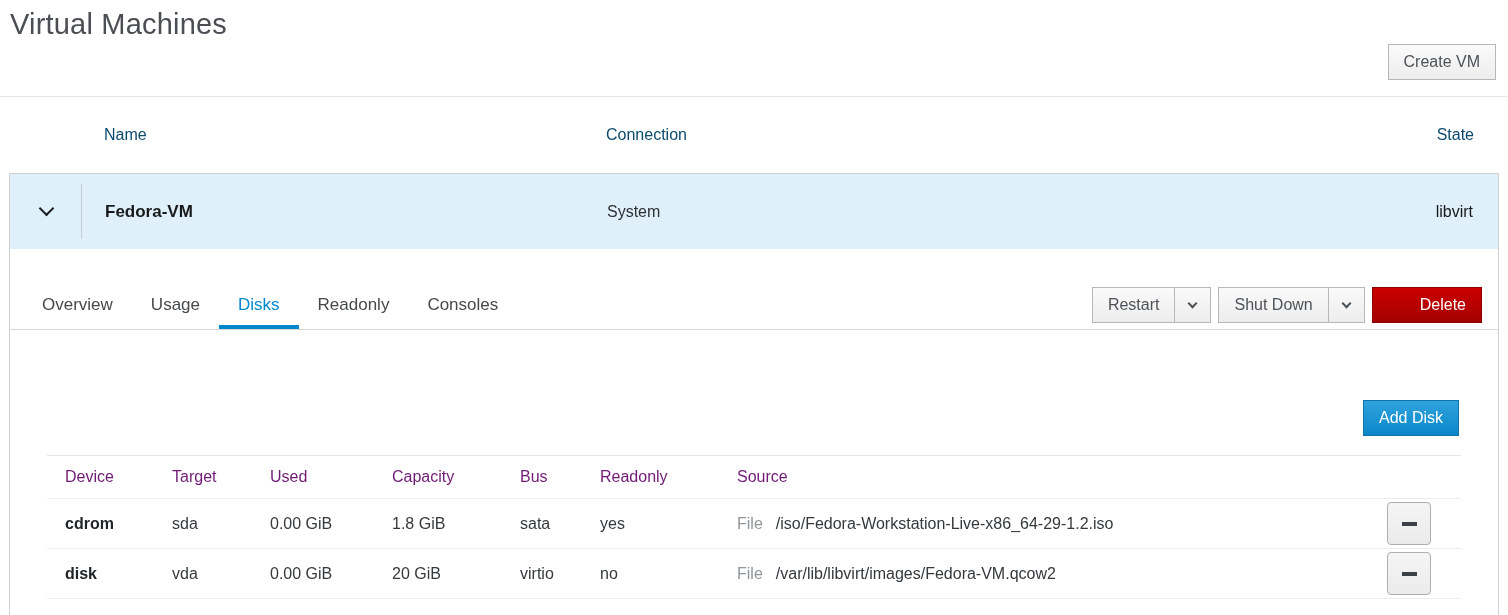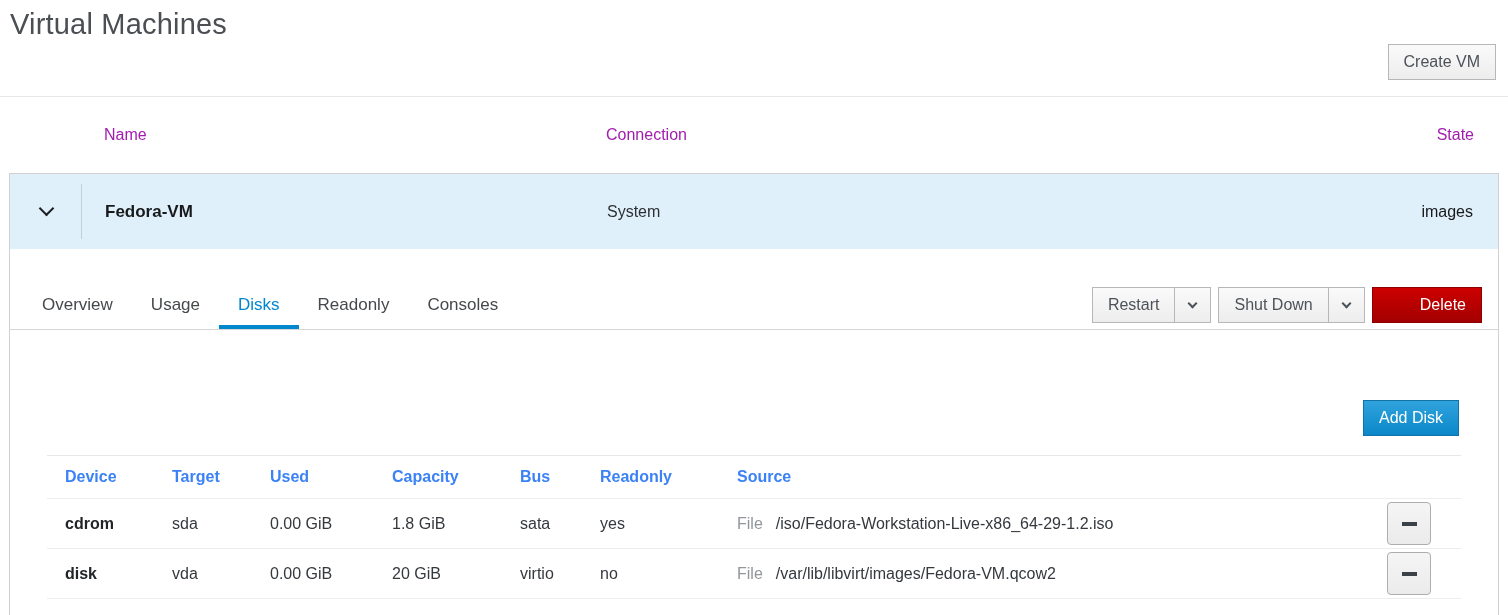--- a/index.html
+++ b/index.html
@@ -11,21 +11,21 @@
   .page-title { position: absolute; left: 10px; top: 8px; font-size: 29px; font-weight: 300; color: #4b4e52; letter-spacing: .2px; }
   .btn { display: inline-flex; align-items: center; justify-content: center;
          height: 36px; padding: 0 15px; font-size: 16px; color: #4d5258;
          background: linear-gradient(to bottom, #fafafa, #ededed);
          border: 1px solid #b7b7b7; border-radius: 0; cursor: pointer;
          font-family: "Liberation Sans", sans-serif; }
   .create-vm { position: absolute; right: 12px; top: 44px; }
 
   
   .list-grid { display: grid; grid-template-columns: 72px 518px 1fr 222px; align-items: center; }
-  .vm-cols-header { height: 76px; margin: 0 9px; color: #a21caf; font-size: 16px; }
+  .vm-cols-header { height: 76px; margin: 0 9px; color: #0c4a6e; font-size: 16px; }
   .vm-cols-header .col-name { grid-column: 2; padding-left: 23px; }
   .vm-cols-header .col-conn { padding-left: 7px; }
   .vm-cols-header .col-state { text-align: right; padding-right: 25px; }
 
   
   .vm-panel { margin: 0 9px; border: 1px solid #d1d1d1; background: #fff; height: 456px; }
 
   .vm-row { height: 75px; background: #e0f0fa; font-size: 16px; cursor: pointer; }
   .expander-cell { position: relative; height: 100%; display: flex; align-items: center; justify-content: center; }
   .expander-cell::after { content: ""; position: absolute; right: 0; top: 10px; bottom: 10px; width: 1px; background: #c4ced6; }
@@ -45,21 +45,21 @@
   .caret { display: inline-block; width: 7px; height: 7px; border-right: 2px solid #4d5258; border-bottom: 2px solid #4d5258; transform: rotate(45deg); margin-top: -4px; }
   .btn-danger { background: linear-gradient(to bottom, #cc0000, #a30000); border-color: #8e0000; color: #fff; padding-left: 47px; }
 
   
   .tab-content { position: relative; height: 306px; background: #fff; }
   .btn-primary { position: absolute; top: 70px; right: 39px; color: #fff;
                  background: linear-gradient(to bottom, #2fa3dd, #0b87c9); border: 1px solid #1173a5; }
 
   
   .disks-table { position: absolute; top: 125px; left: 37px; right: 37px; width: calc(100% - 74px); border-collapse: collapse; font-size: 16px; }
-  .disks-table th { text-align: left; font-weight: 700; color: #3b82f6; padding: 12px 8px 12px 18px; border-top: 1px solid #e7e7e7; border-bottom: 1px solid #ededed; }
+  .disks-table th { text-align: left; font-weight: 400; color: #701a75; padding: 12px 8px 12px 18px; border-top: 1px solid #e7e7e7; border-bottom: 1px solid #ededed; }
   .disks-table td { padding: 13px 8px 13px 18px; border-bottom: 1px solid #ededed; color: #35393d; }
   .disks-table td.dev { font-weight: 700; color: #222528; }
   .file-label { color: #92969a; margin-right: 13px; }
   td.action-cell { text-align: right; padding: 3px 30px 3px 0; }
   .minus-btn { display: inline-flex; align-items: center; justify-content: center; width: 44px; height: 43px;
                background: linear-gradient(to bottom, #f5f5f5, #ebebeb); border: 1px solid #aeaeae; border-radius: 4px; cursor: pointer; }
   .minus-glyph { display: block; width: 15px; height: 4px; background: #3b4146; }
 </style>
 </head>
 <body>
@@ -76,21 +76,21 @@
 </div>
 
 <div class="vm-panel">
 
   <div class="list-grid vm-row">
     <div class="expander-cell">
       <span class="chev"></span>
     </div>
     <div class="vm-name">Fedora-VM</div>
     <div class="vm-conn">System</div>
-    <div class="vm-state">images</div>
+    <div class="vm-state">libvirt</div>
   </div>
 
   <div class="tabs-bar">
     <div class="tab">Overview</div>
     <div class="tab">Usage</div>
     <div class="tab active">Disks</div>
     <div class="tab">Readonly</div>
     <div class="tab">Consoles</div>
 
     <div class="row-actions">

